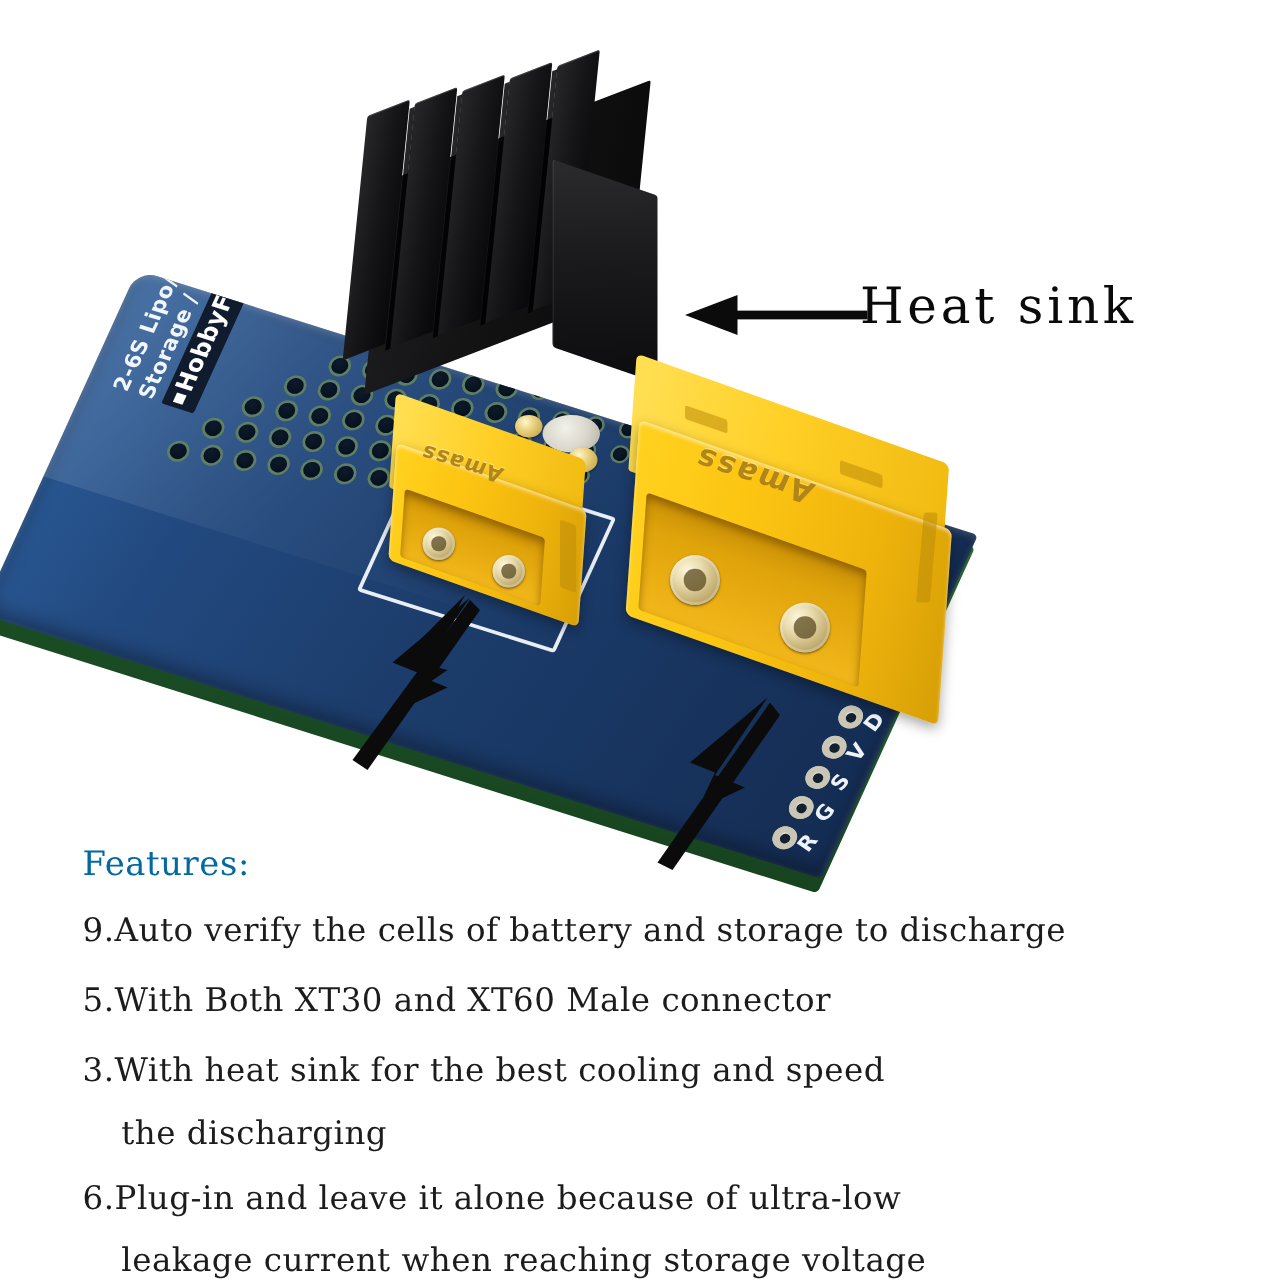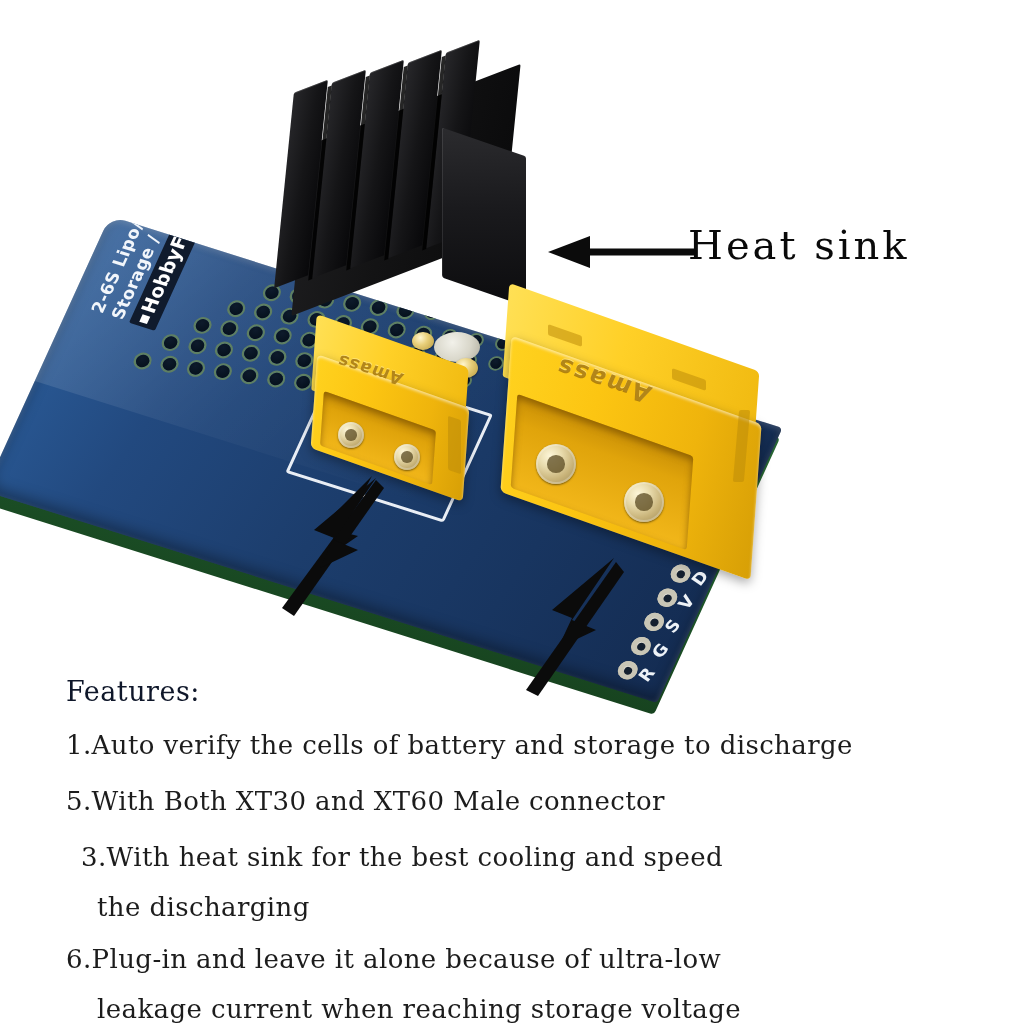--- a/index.html
+++ b/index.html
@@ -195,21 +195,21 @@
   }
   .lbl-heatsink{left:688px;top:186px;font-size:40px;letter-spacing:3px;text-align:center;}
   .lbl-xt30{left:218px;top:575px;font-size:38px;letter-spacing:.5px;}
   .lbl-xt60{left:458px;top:662px;font-size:44px;letter-spacing:.5px;}
 
   .arrow-svg{position:absolute;overflow:visible;}
 
   
   .features{position:absolute;left:0;top:676px;width:1024px;}
   .feat-head{
-    position:absolute;left:66px;top:0;font-size:27px;color:#0f172a;
+    position:absolute;left:66px;top:0;font-size:27px;color:#0369a1;
     font-family:"DejaVu Serif",serif;letter-spacing:.5px;
   }
   .feat-line{
     position:absolute;left:66px;font-size:26px;color:#1c1c1c;
     font-family:"DejaVu Serif",serif;letter-spacing:.4px;white-space:nowrap;
   }
   .indent{left:97px;}
 </style>
 </head>
 <body>
@@ -371,22 +371,22 @@
       <polygon points="96,2 54,64 78,74 40,92 54,62 34,54" fill="#0b0b0b"></polygon>
       <polygon points="98,6 8,134 20,140 106,16" fill="#0b0b0b"></polygon>
     </svg>
 
     <div class="callout-label lbl-heatsink">Heat sink</div>
   </div>
 
   <div class="features">
     <div class="feat-head">Features:</div>
     <div id="featlist">
-        <div class="feat-line" style="top: 54px;">1.Auto verify the cells of battery and storage to discharge</div>
+        <div class="feat-line" style="top: 54px;">9.Auto verify the cells of battery and storage to discharge</div>
         <div class="feat-line" style="top: 110px;">5.With Both XT30 and XT60 Male connector</div>
-        <div class="feat-line" style="top: 166px; margin-left: 15px;">3.With heat sink for the best cooling and speed</div>
+        <div class="feat-line" style="top: 166px;">3.With heat sink for the best cooling and speed</div>
         <div class="feat-line indent" style="top: 216px;">the discharging</div>
         <div class="feat-line" style="top: 268px;">6.Plug-in and leave it alone because of ultra-low</div>
         <div class="feat-line indent" style="top: 318px;">leakage current when reaching storage voltage</div>
       </div>
   </div>
 
 </div>
 
 </body></html>

